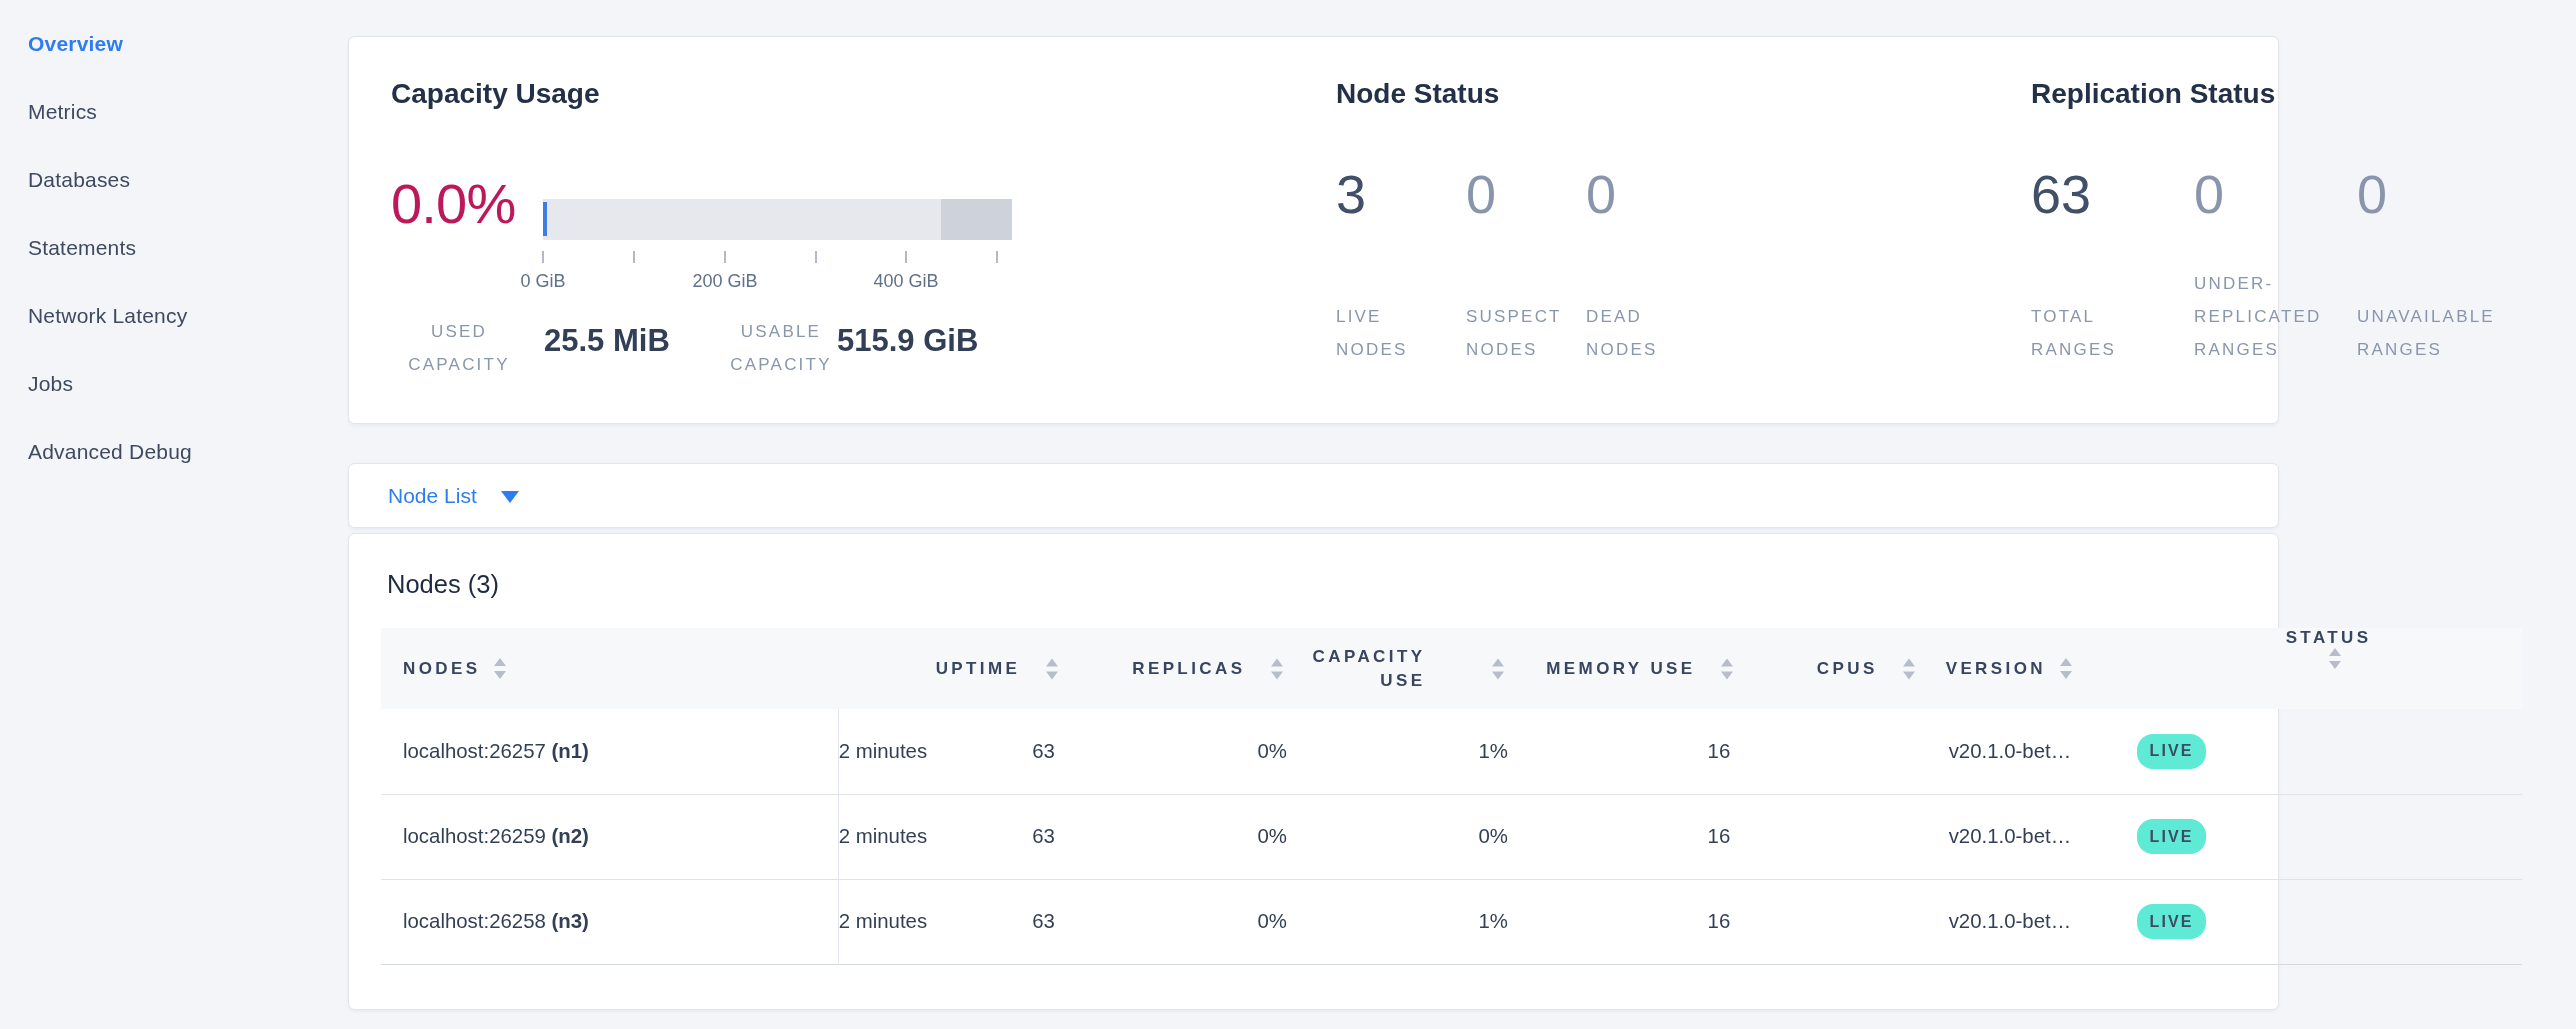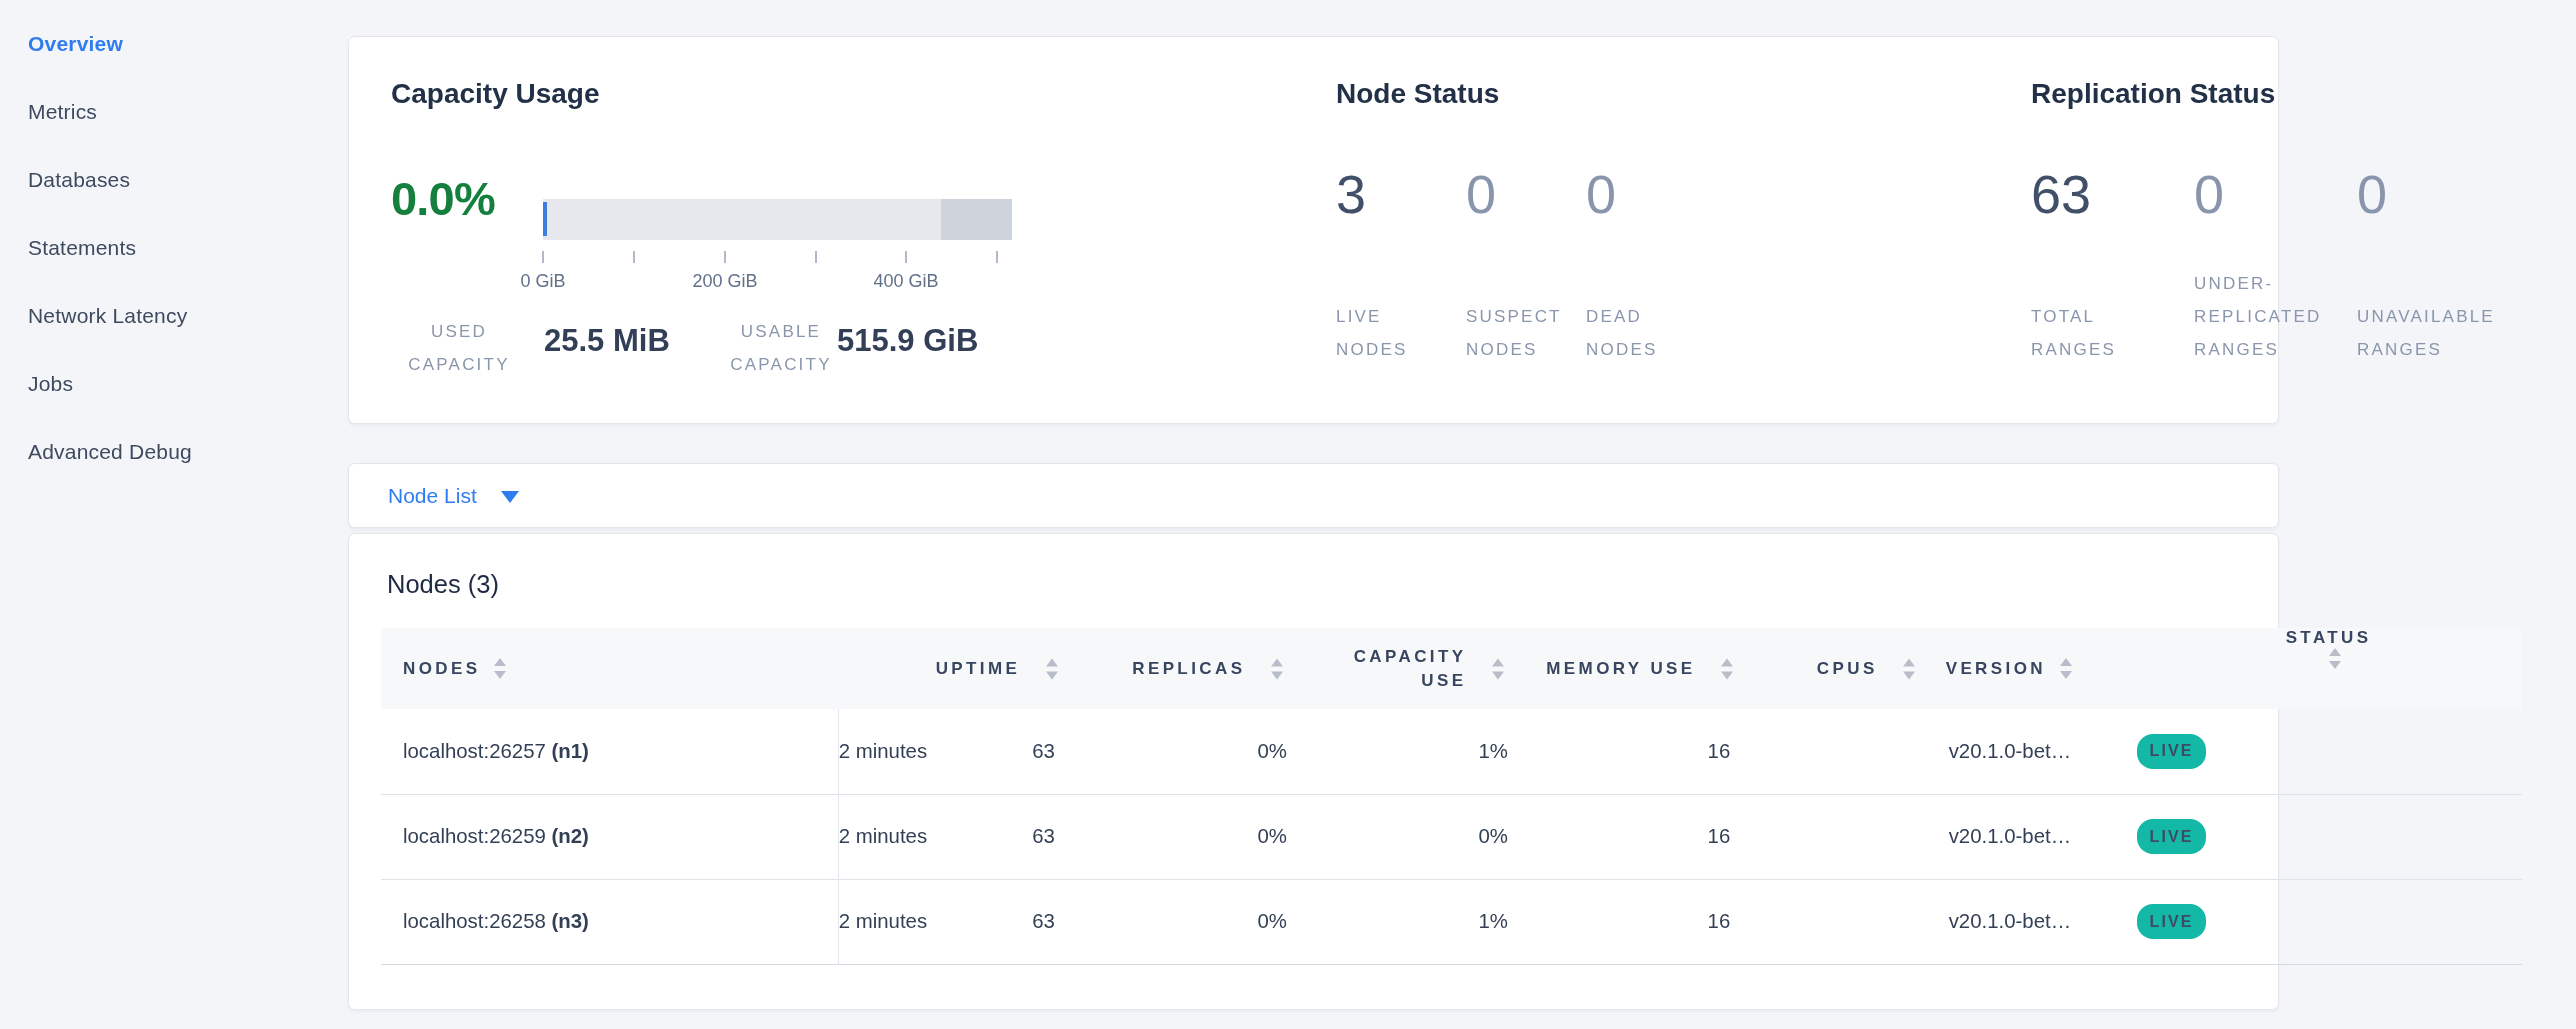--- a/index.html
+++ b/index.html
@@ -30,21 +30,21 @@
 
   
   .summary-card { position:relative; margin-top:36px; height:388px; }
   .sec-title { position:absolute; top:41px; font-size:28px; font-weight:600; color:#223147; }
 
   .cap-sec   { position:absolute; left:42px; top:0; width:942px; height:100%; }
   .ns-sec    { position:absolute; left:987px; top:0; width:679px; height:100%; }
   .repl-sec  { position:absolute; left:1682px; top:0; width:518px; height:100%; }
   .cap-sec .sec-title, .ns-sec .sec-title, .repl-sec .sec-title { left:0; }
 
-  .cap-percent { position:absolute; left:0; top:134px; font-size:47px; font-weight:700; color:#15803d; letter-spacing:-0.8px; }
+  .cap-percent { position:absolute; left:0; top:134px; font-size:56px; font-weight:400; color:#be185d; letter-spacing:-0.8px; }
   .cap-bar { position:absolute; left:152px; top:162px; width:469px; height:41px; background:#e6e8ee; }
   .cap-bar .reserved { position:absolute; right:0; top:0; width:71px; height:41px; background:#ced3db; }
   .cap-bar .used { position:absolute; left:0; top:3.4px; width:4.2px; height:34px; background:#3f7de0; }
   .tick { position:absolute; top:214px; width:1.7px; height:12px; background:#b3bac7; }
   .tick-label { position:absolute; top:234px; transform:translateX(-50%); font-size:18px; color:#60708a; white-space:nowrap; }
 
   .stat-label {
     font-size:17px; letter-spacing:2.2px; color:#8a96ac; line-height:1.95;
   }
   .cap-stat-label { position:absolute; top:278px; width:136px;text-align:center; }
@@ -79,39 +79,39 @@
 
   thead th { background:#f7f8fa; height:81px; padding:0; font-weight:700; }
   .th-inner {
     position:relative; display:flex; align-items:center; height:100%;
     font-size:17px; letter-spacing:3.4px; color:#37455f; white-space:nowrap;
   }
   th.num .th-inner { justify-content:flex-end; padding-right:12px; }
   th.c-nodes .th-inner { padding-left:22px; }
   th.c-version .th-inner { padding-left:56px; }
   th.c-status .th-inner { padding-left:3.4px;flex-direction:column; }
-  th.c-capuse .th-inner { white-space:normal; }
+  th.c-capuse .th-inner { white-space:normal;justify-content:center; }
   th.c-capuse .two-line { display:inline-block; width:127px; text-align:right; line-height:1.4; }
 
   .sort { display:inline-flex; flex-direction:column; gap:5.1px; margin-left:13.6px; }
   th.num .sort, th.c-capuse .sort { position:absolute; right:-25.5px; top:50%; transform:translateY(-50%); margin-left:0; }
   .sort .up { width:0;height:0;border-left:6.8px solid transparent;border-right:6.8px solid transparent;border-bottom:8.5px solid #b7bdc9; }
   .sort .dn { width:0;height:0;border-left:6.8px solid transparent;border-right:6.8px solid transparent;border-top:8.5px solid #b7bdc9; }
 
   tbody td { height:85px; font-size:20.4px; color:#323f55; padding:0; }
   tbody tr { border-bottom:1.7px solid #dfe2e9; }
   tbody tr:last-child { border-bottom:1.7px solid #d4d9e2; }
   tbody td.c-nodes { border-right:1.7px solid #e3e6ec; padding-left:22px; }
   tbody td.num { text-align:left; padding-right:12px; }
   tbody td.c-version { padding-left:59px; }
   tbody td.c-status { padding-left:5.1px; }
   .node-id { font-weight:700; }
 
   .badge {
-    display:inline-block; background:#14b8a6; color:#3e4c63;
+    display:inline-block; background:#5eead4; color:#3e4c63;
     font-size:16px; font-weight:700; letter-spacing:2.1px;
     padding:8.5px 12.7px; border-radius:16px;
   }
 </style>
 </head>
 <body>
 
 <div class="app">
 
   <nav class="sidebar">

